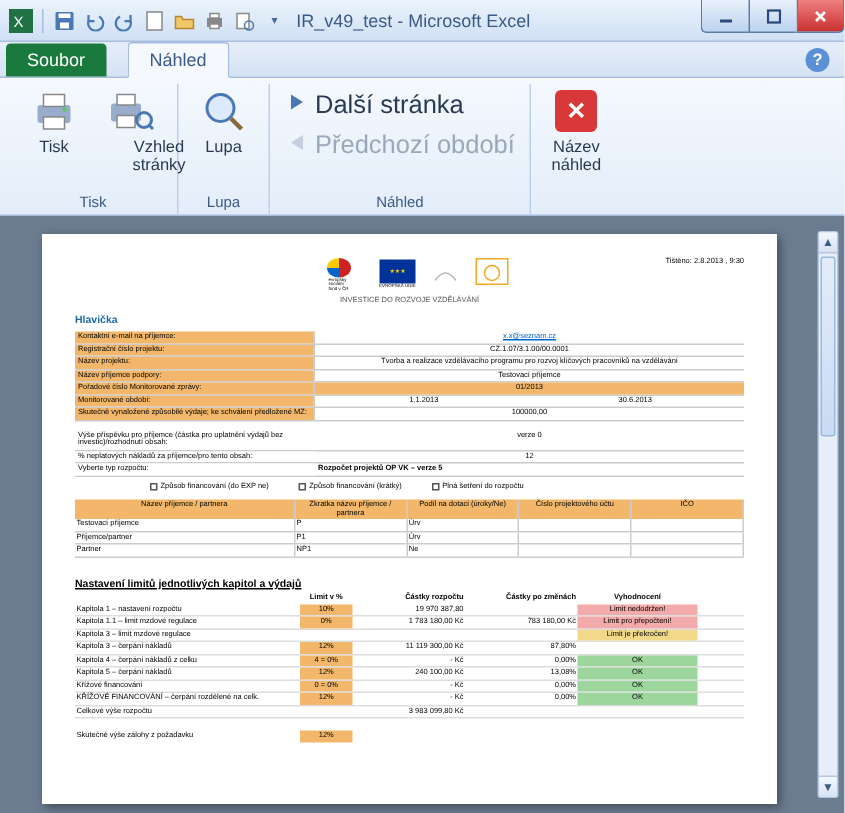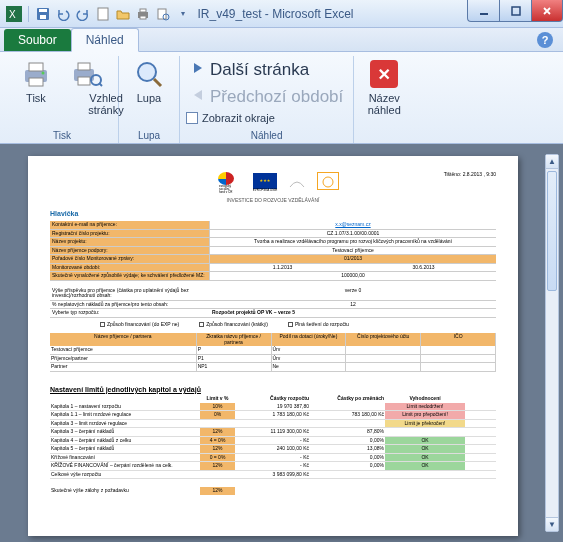--- a/index.html
+++ b/index.html
@@ -42,21 +42,21 @@
     height: 24px;
     background: linear-gradient(#e6eef9,#d6e3f4);
     border-bottom:1px solid #a7bde0;
     display:flex; align-items:flex-end;
     padding-left:4px;
     position:relative;
   }
   .tab-file {
     background:#1a7a3e; color:#fff; padding:4px 14px;
     border-top-left-radius:3px; border-top-right-radius:3px;
-    font-size:12px; margin-right:0;
+    font-size:12px; margin-right:14px;
   }
   .tab {
     padding:4px 14px; color:#3b5a86; font-size:12px;
     border:1px solid transparent; border-bottom:none;
   }
   .tab.active {
     background:#f5f9fe; border:1px solid #a7bde0; border-bottom:1px solid #f5f9fe;
     border-top-left-radius:3px; border-top-right-radius:3px; position:relative; top:1px;
   }
   .help-icon {
@@ -294,24 +294,20 @@
         <span>Další stránka</span>
       </div>
       <div class="linkbtn disabled">
         <span class="sicn">
           <svg width="14" height="14">
               <path d="M11 2 L3 7 L11 12 Z" fill="#c4cede"></path>
             </svg>
         </span>
         <span>Předchozí období</span>
       </div>
-      <div class="checkbox-row">
-        <span class="checkbox"></span>
-        <span>Zobrazit okraje</span>
-      </div>
     </div>
     <div class="glabel" style="align-self:center; width:100%; text-align:center;">Náhled</div>
   </div>
 
   <div class="group" style="border-right:none;">
     <div class="row">
       <div class="bigbtn">
         <div class="icn">
           <div class="closebtn-icon">✕</div>
         </div>

